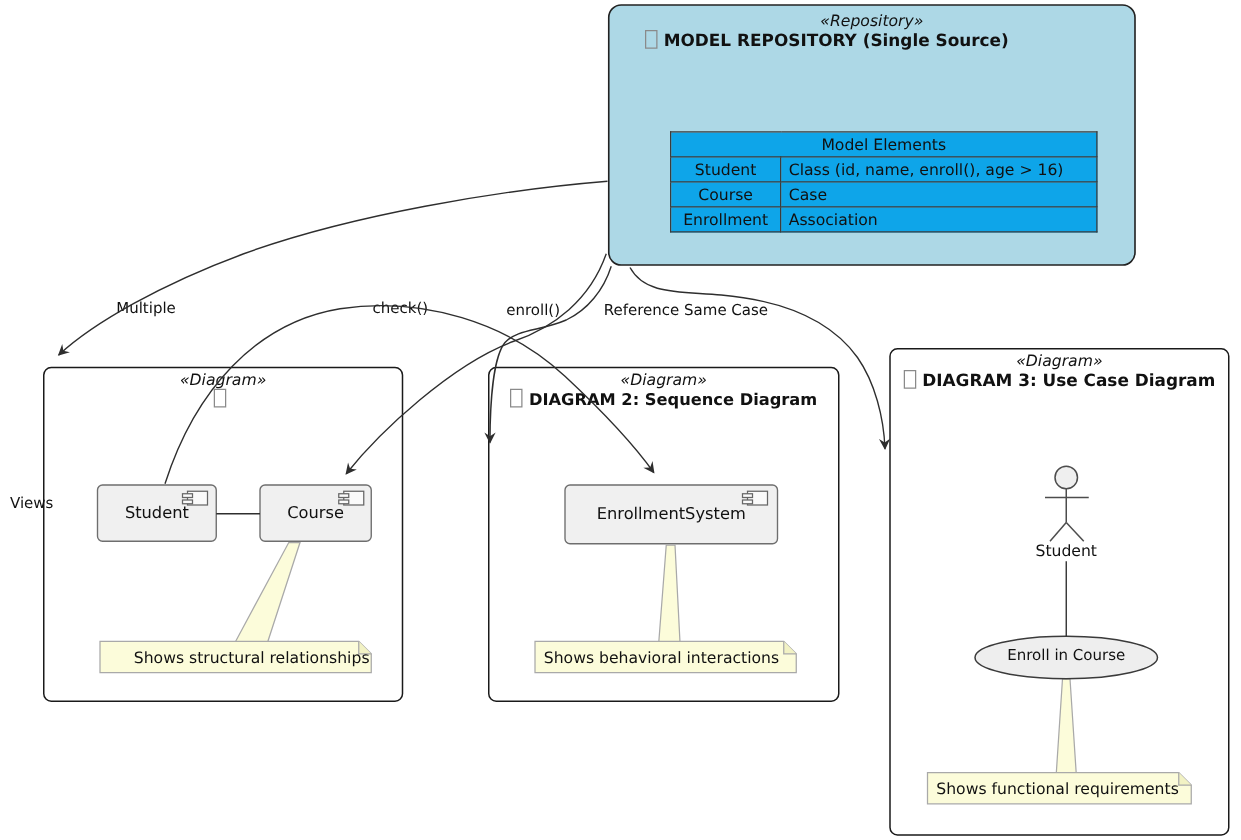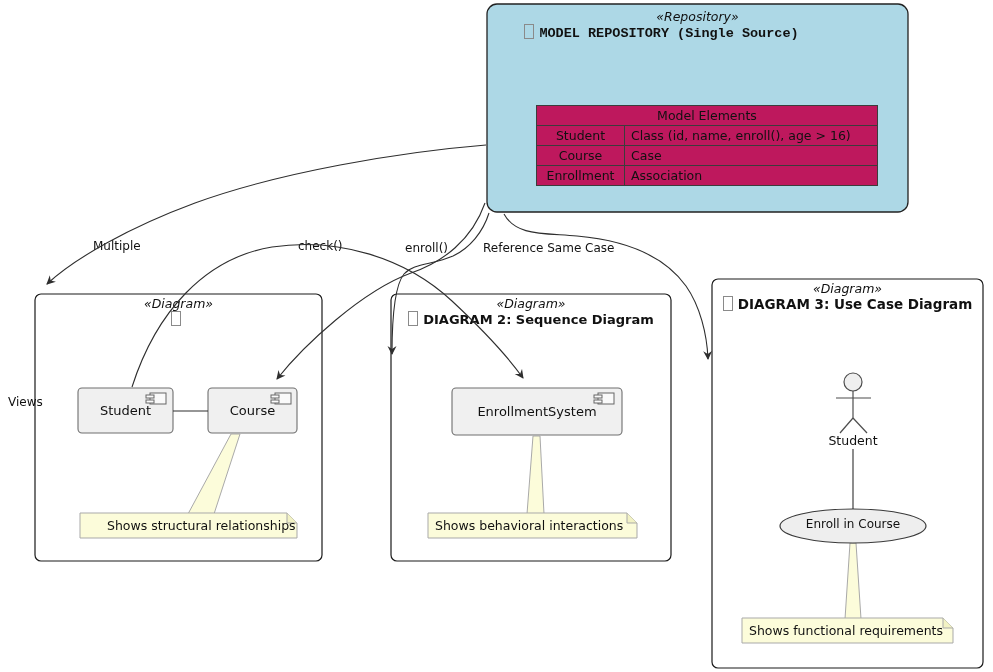--- a/index.html
+++ b/index.html
@@ -12,21 +12,21 @@
   .abs{position:absolute;white-space:nowrap;}
   .ctr{text-align:center;white-space:nowrap;}
   .stereo{font-style:italic;font-size:12.5px;}
   .btitle{font-weight:bold;font-size:13.5px;}
   .tofu{display:inline-block;width:8px;height:13px;border:1.4px solid #8a8a8a;
         margin-right:5px;vertical-align:-2px;}
   .complabel{font-size:13px;display:flex;align-items:center;justify-content:center;}
   .notetext{font-size:12.5px;line-height:25px;padding-left:7px;}
   .edgelbl{font-size:12px;}
   table.model{border-collapse:collapse;font-size:12.5px;}
-  table.model th,table.model td{border:1px solid #3c3c3c;background:#be185d;
+  table.model th,table.model td{border:1px solid #3c3c3c;background:#0ea5e9;
         height:19px;padding:0 6px;font-weight:normal;}
   table.model th{text-align:center;}
   td.c1{text-align:center;width:75px;}
   td.c2{text-align:left;width:240px;}
 </style>
 </head>
 <body>
 
 <svg id="shapes" class="layer" viewBox="0 0 993 672">
 
@@ -83,21 +83,21 @@
     <line x1="836" y1="398" x2="871" y2="398"></line>
     <line x1="853" y1="418" x2="840" y2="433"></line>
     <line x1="853" y1="418" x2="867" y2="433"></line>
   </g>
   <line x1="853" y1="449" x2="853" y2="509" stroke="#2e2e2e" stroke-width="1.1"></line>
 </svg>
 
 <div id="textlayer" class="layer">
 
   <div class="abs ctr stereo" style="left:487px;top:9px;width:421px;">«Repository»</div>
-  <div class="abs ctr btitle" style="left:487px;top:24px;width:349px;font-family:Liberation Mono, monospace;">
+  <div class="abs ctr btitle" style="left:487px;top:24px;width:349px;">
     <span class="tofu"></span><span>MODEL REPOSITORY (Single Source)</span>
   </div>
 
   <table class="model abs" style="left:536px;top:105px;">
     <tbody>
         <tr>
       <th colspan="2">Model Elements</th>
     </tr>
     <tr>
       <td class="c1">Student</td>

